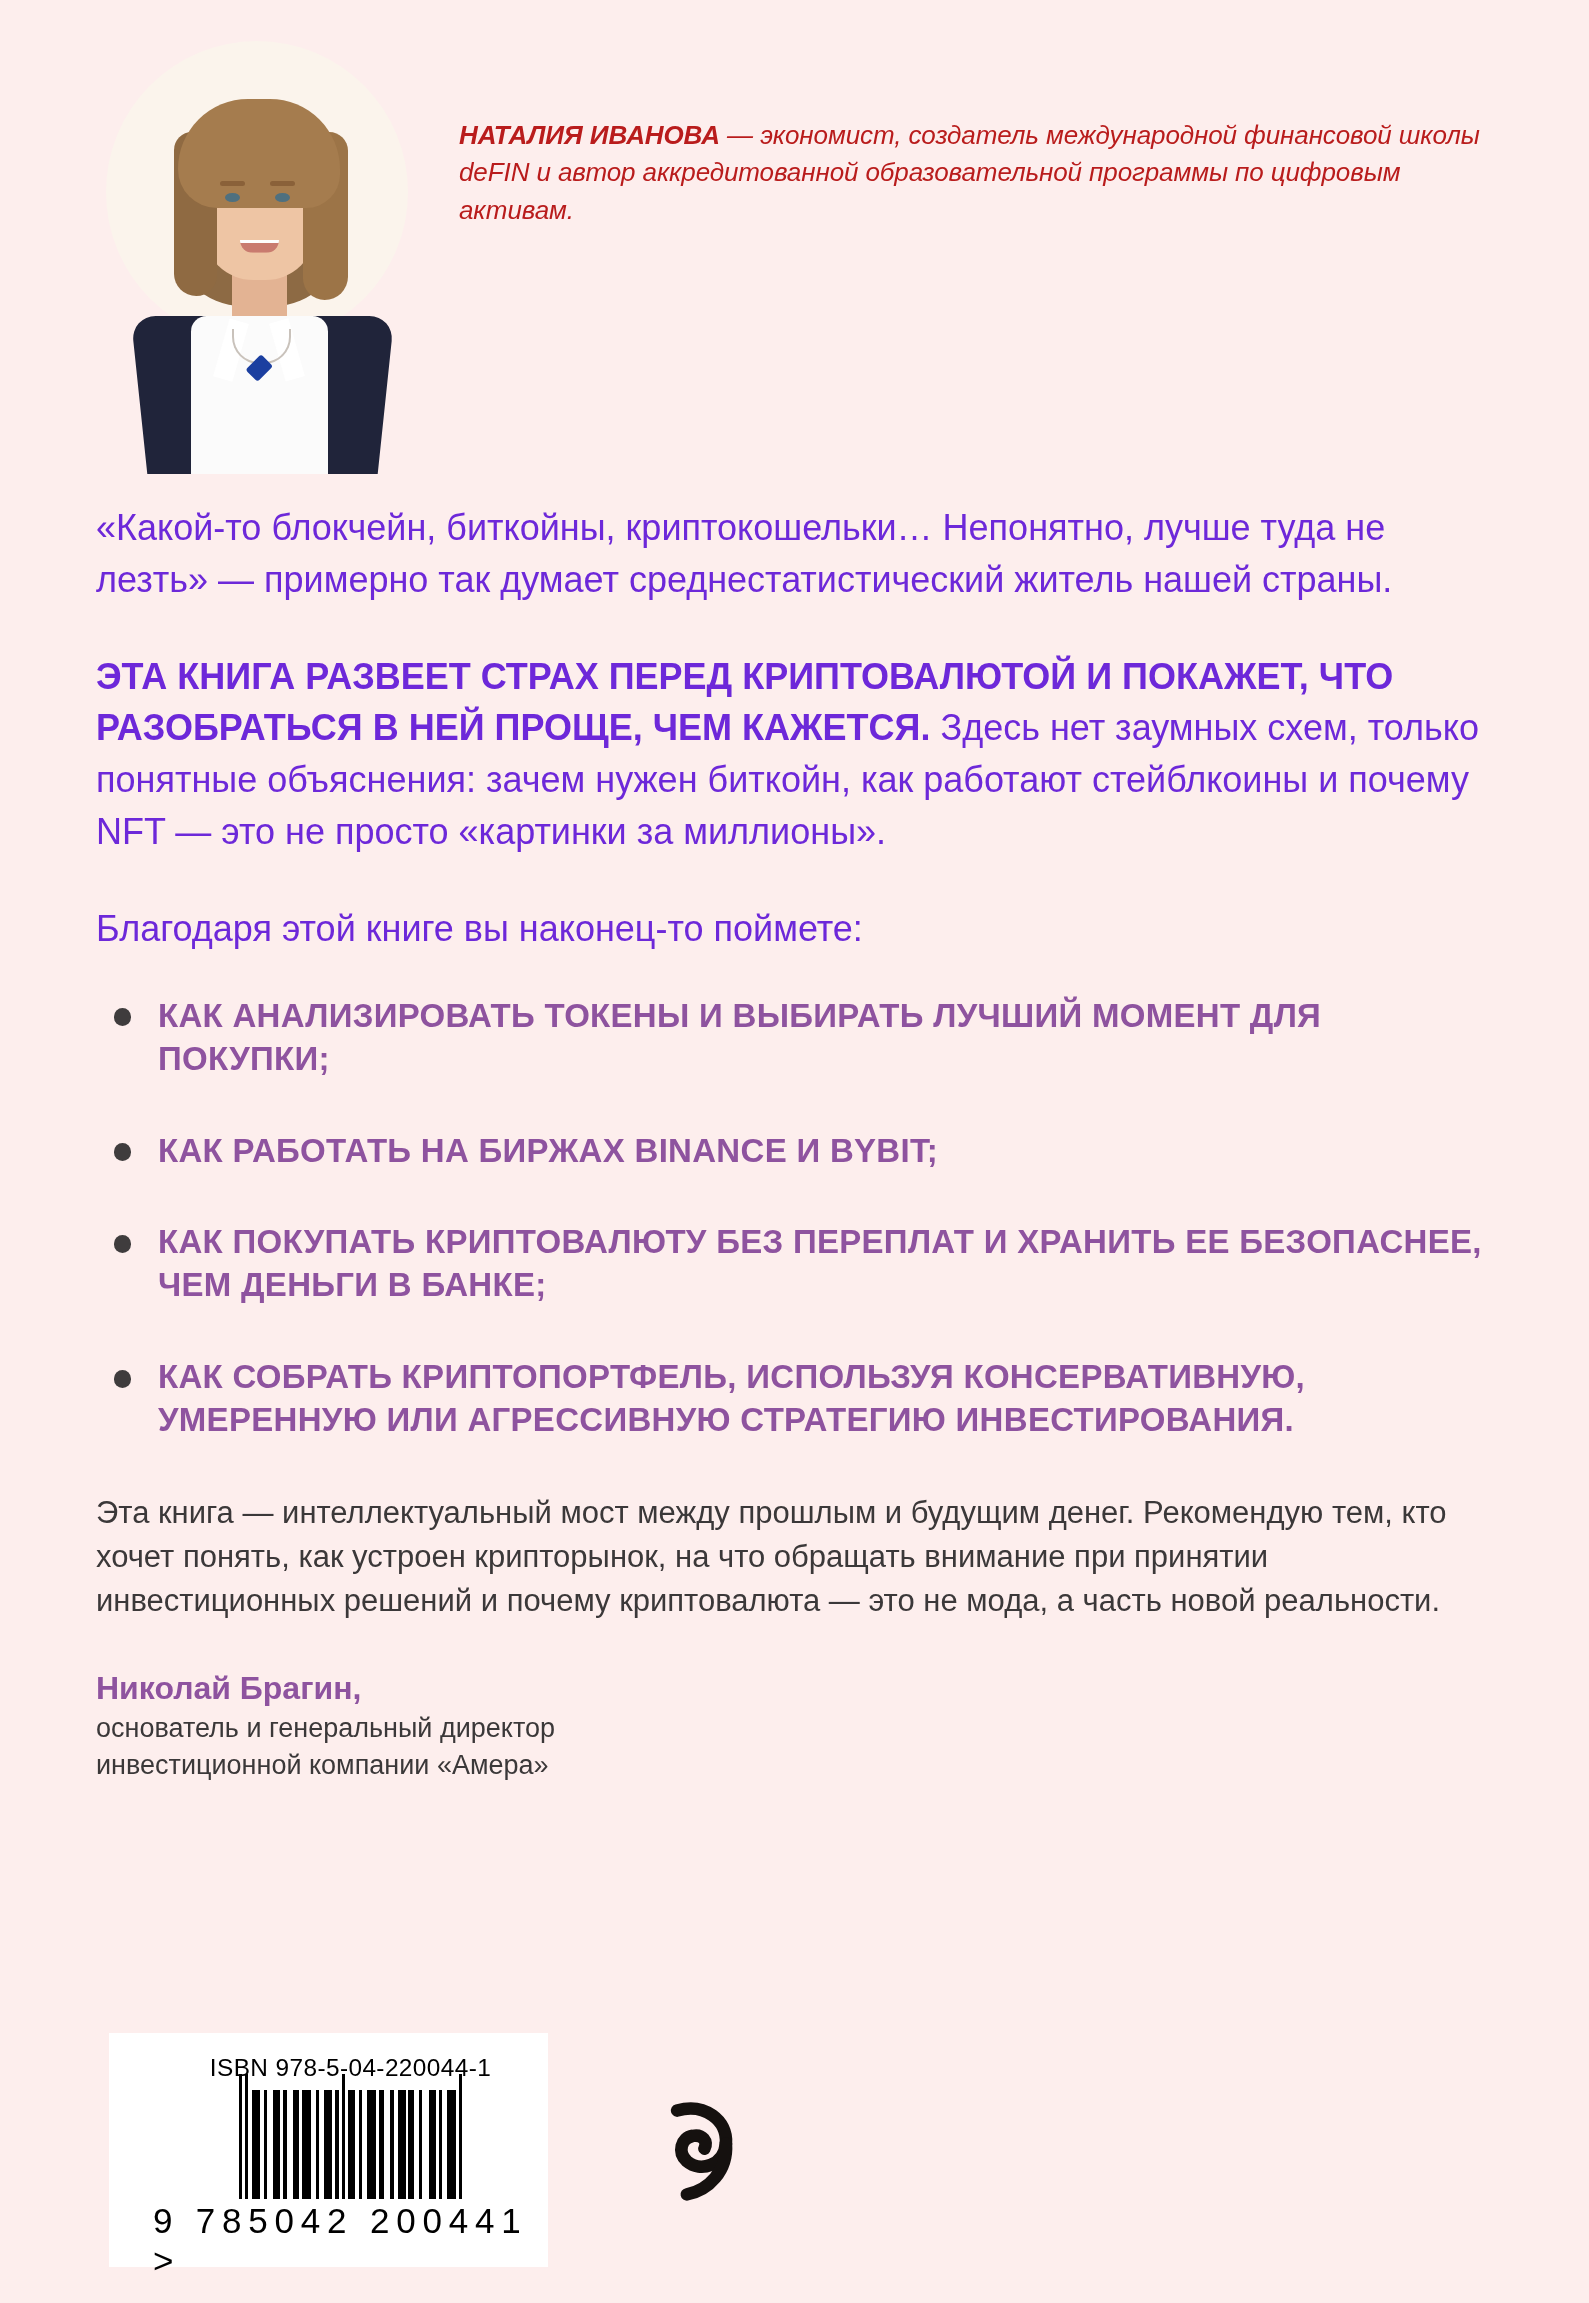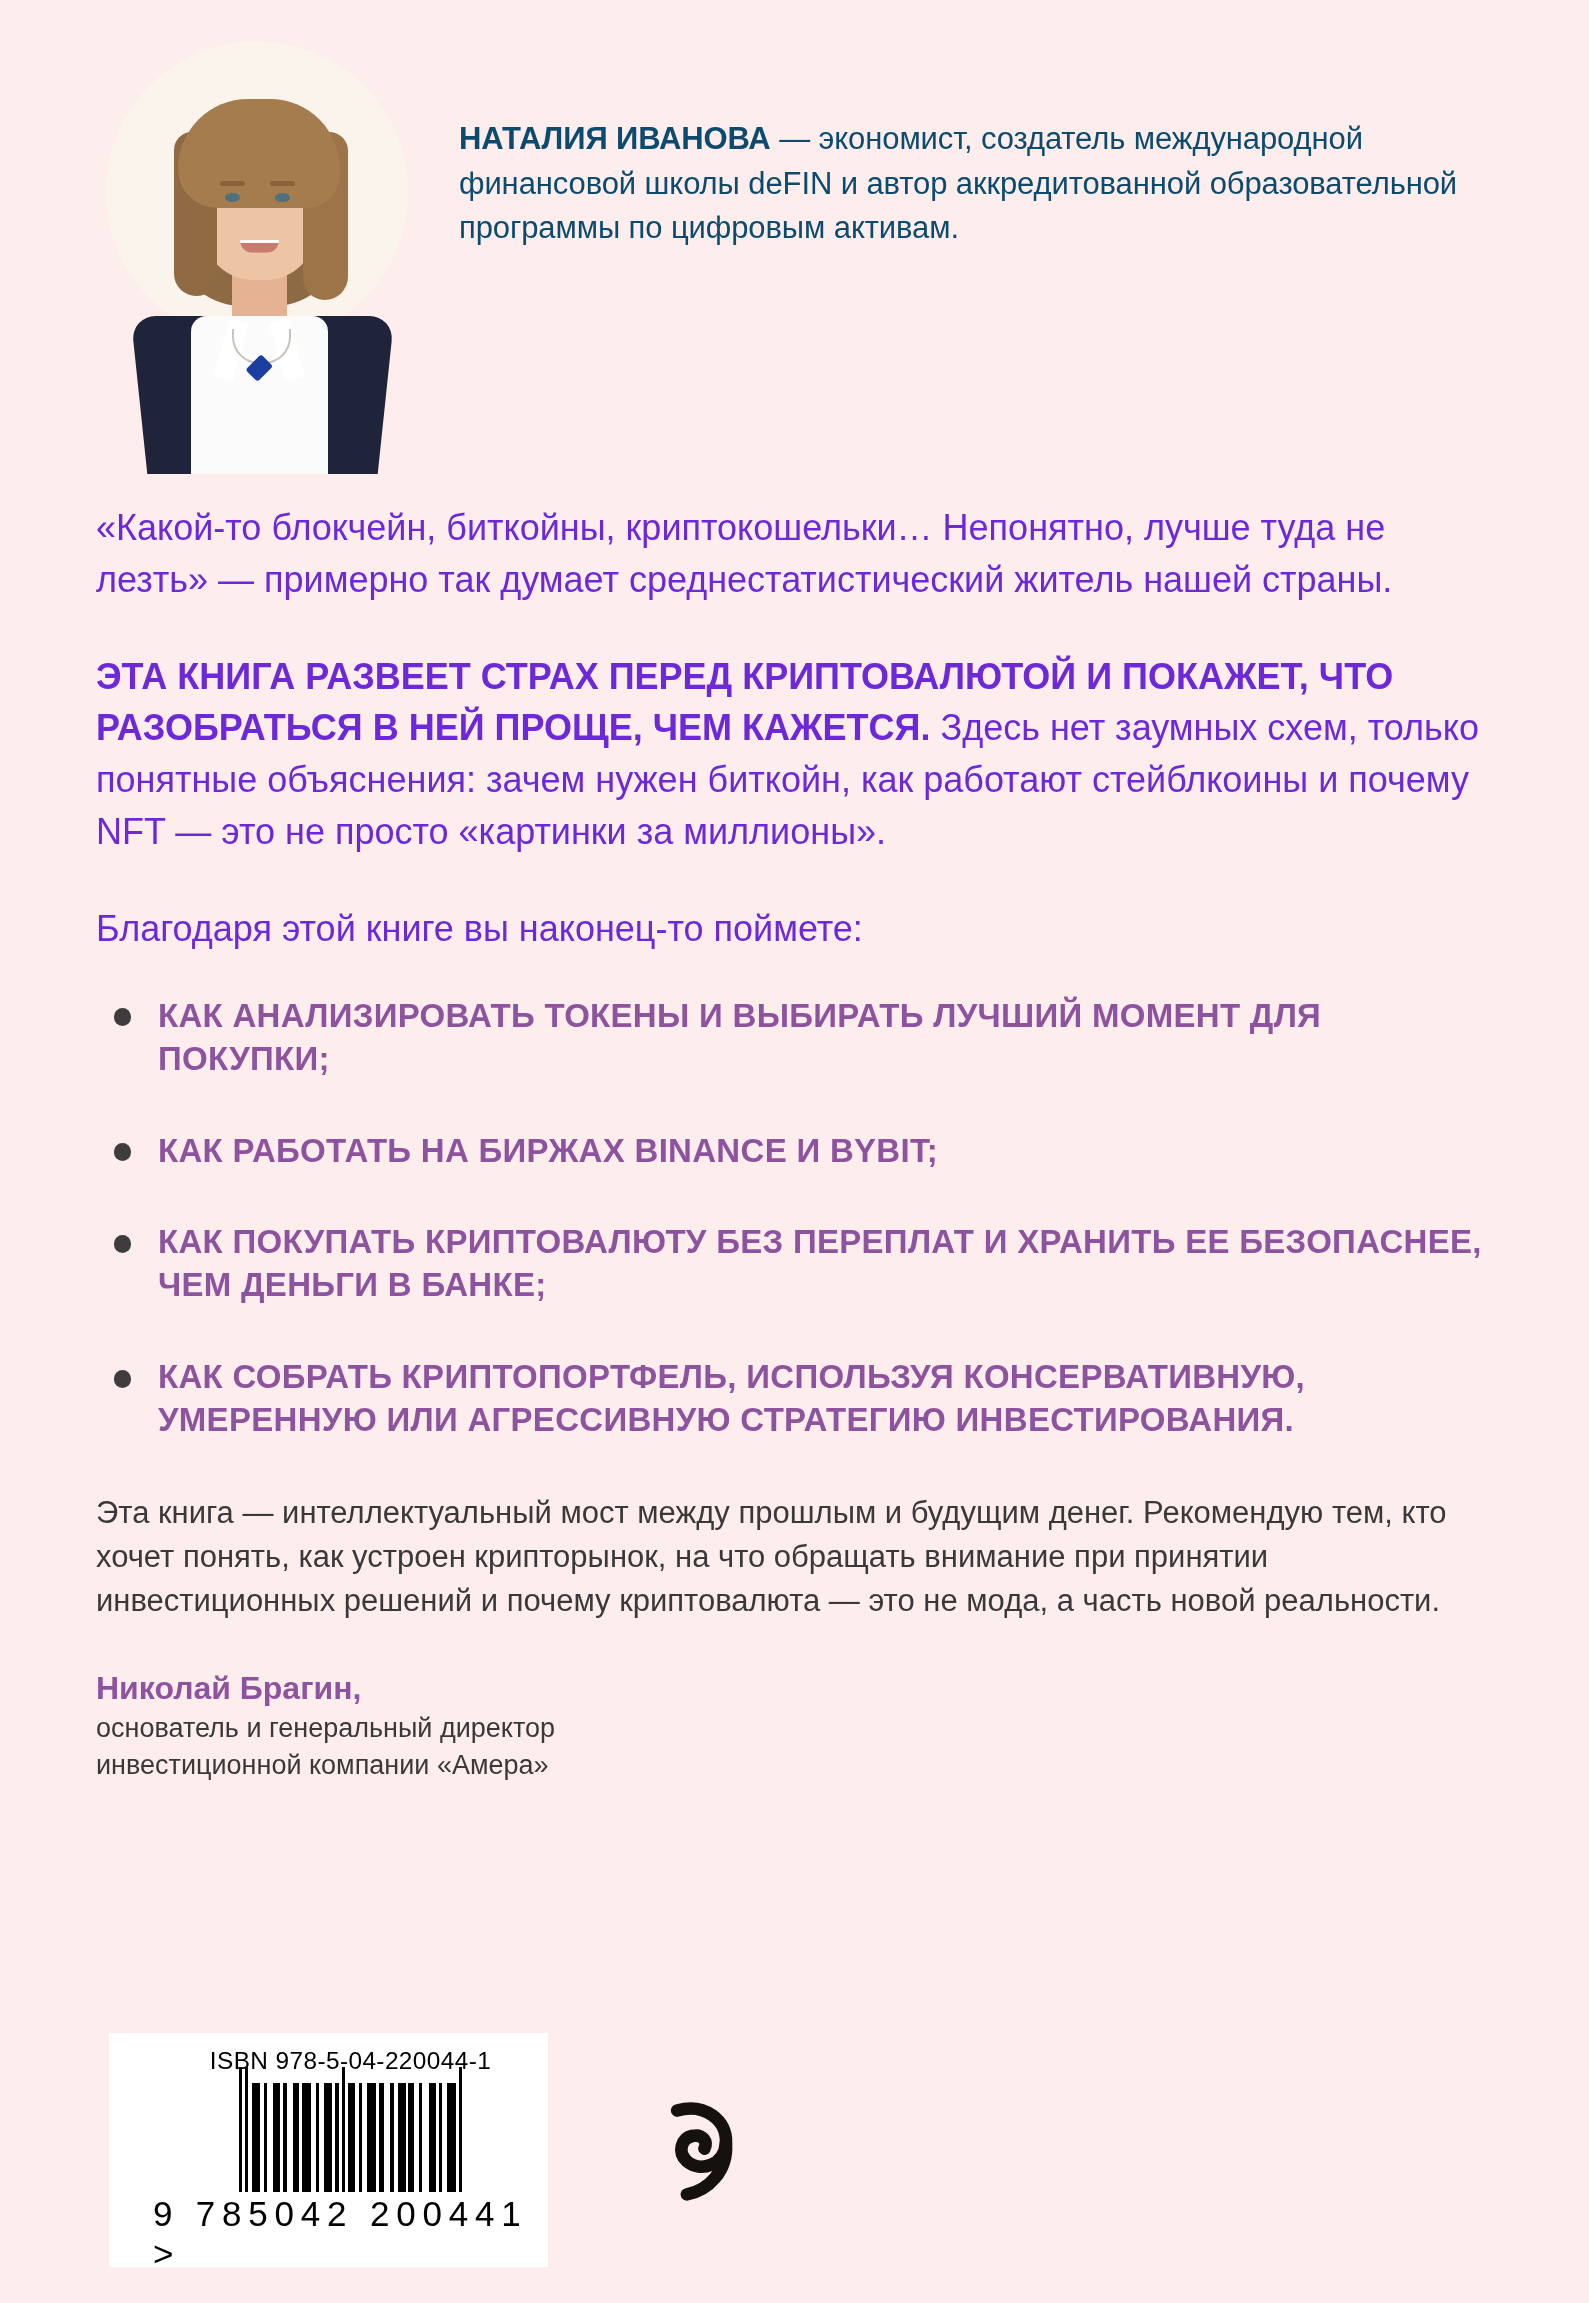--- a/index.html
+++ b/index.html
@@ -174,24 +174,25 @@
     border-top: none;
     border-radius: 0 0 27px 27px;
   }
 
   .author-block {
     flex: 1 1 auto;
     padding-left: 41px;
     padding-top: 88px;
   }
   .author-text {
-    font-size: 31px;
+    font-size: 26px;
     line-height: 1.44;
-    color: #0c4a6e;
+    color: #b91c1c;
     letter-spacing: -0.1px;
+    font-style: italic;
   }
   .author-name {
     font-weight: 700;
   }
 
   
   .body-wrap {
     position: absolute;
     left: 96px;
     right: 88px;
@@ -276,21 +277,21 @@
   .barcode-box {
     position: absolute;
     left: 109px;
     top: 21.5px;
     width: 439px;
     height: 234px;
     background: #ffffff;
     display: flex;
     flex-direction: column;
     align-items: center;
-    justify-content: center;
+    justify-content: space-between;
     padding-top: 21.5px;
     box-sizing: border-box;
     padding-left: 44px;
   }
   .isbn-text {
     font-size: 24.4px;
     color: #000;
     letter-spacing: 0.4px;
     margin-bottom: 7.8px;
   }

